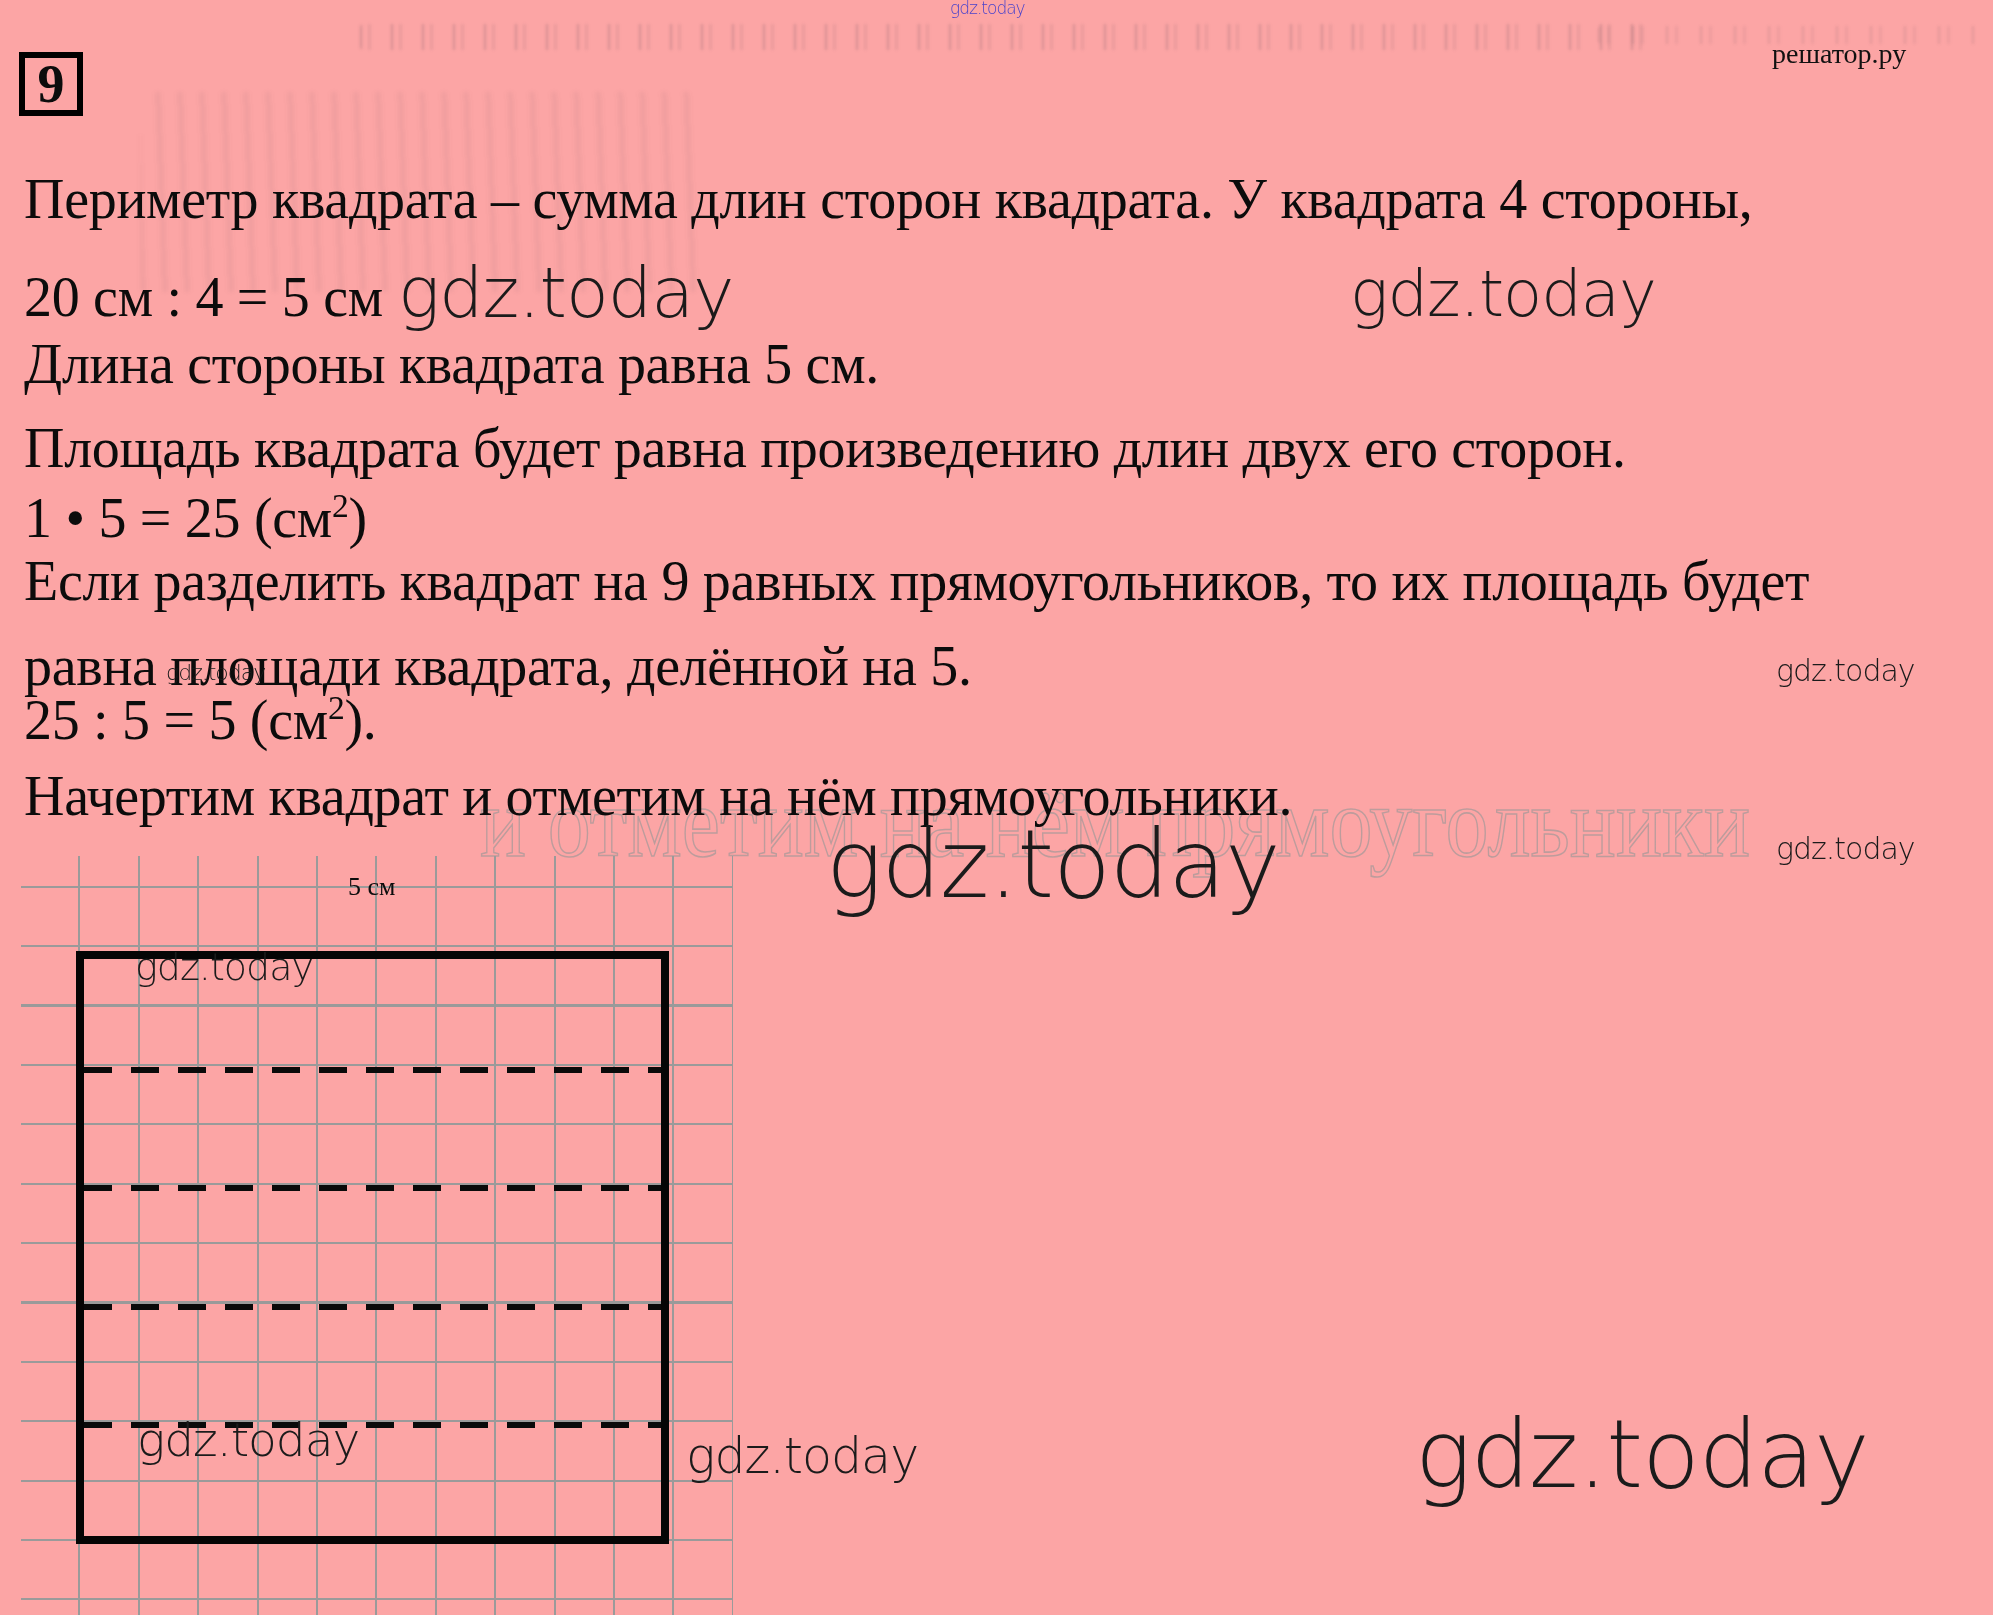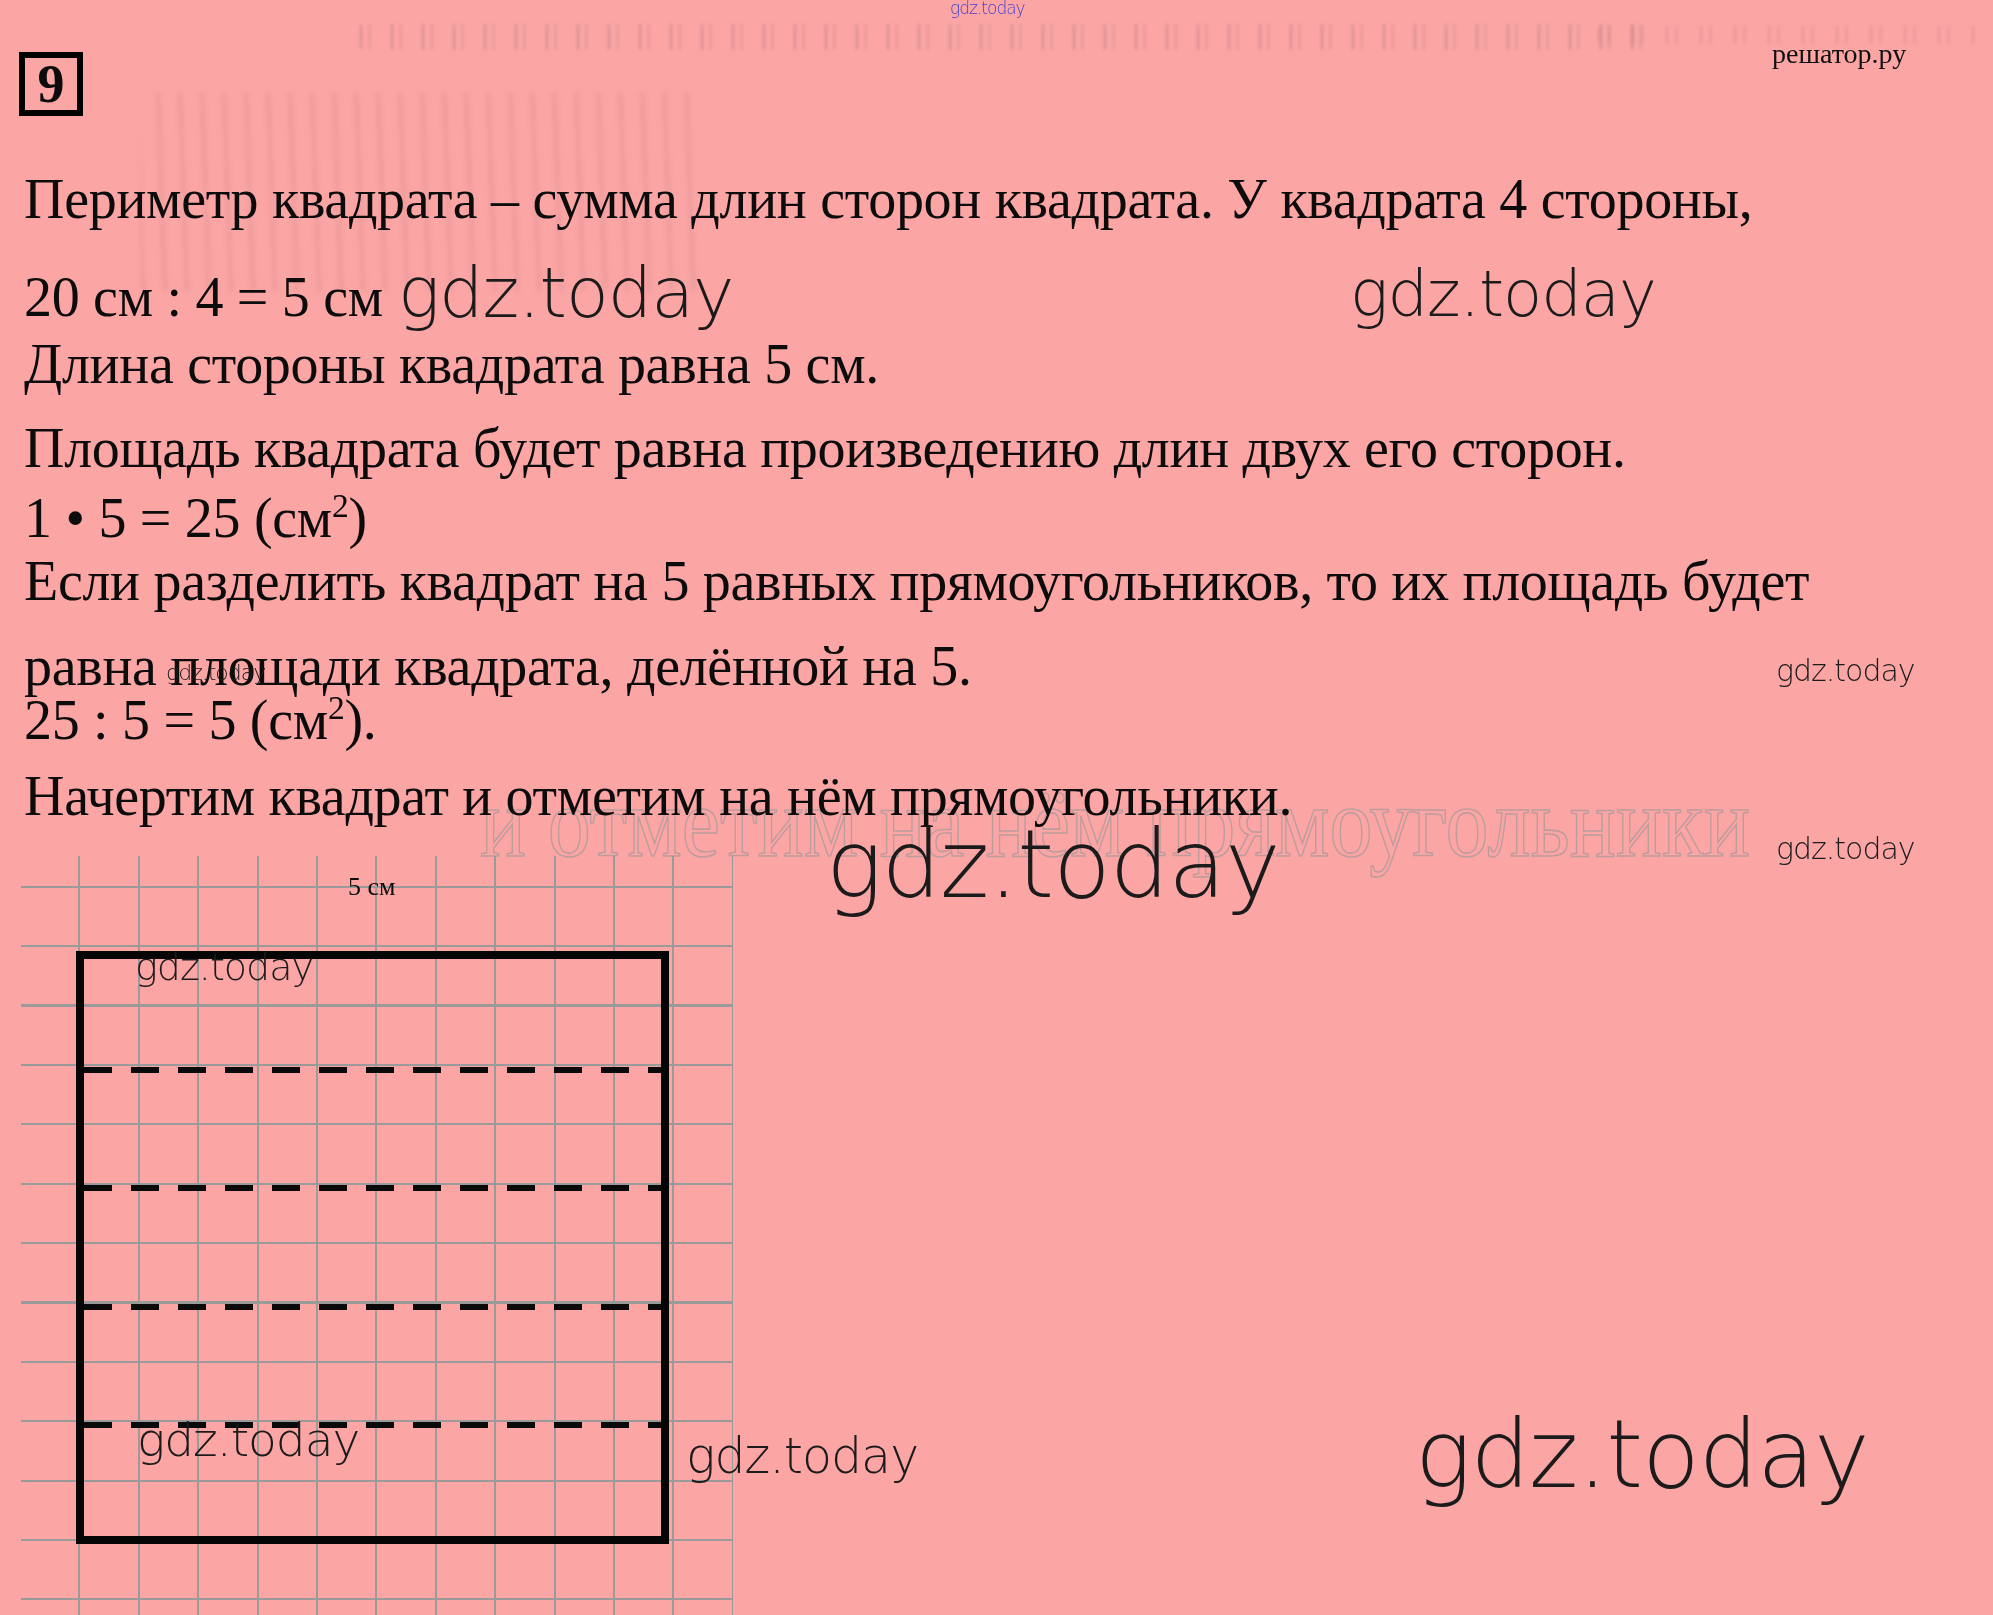--- a/index.html
+++ b/index.html
@@ -114,21 +114,21 @@
 
   <div class="tline" style="top:156px;margin-top:12px;">Периметр квадрата – сумма длин сторон квадрата. У квадрата 4 стороны,</div>
   <div class="tline" style="top:266px;">20 см : 4 = 5 см</div>
   <div class="wm" style="left:398px;top:258px;font-size:70px;">gdz.today</div>
   <div class="wm" style="left:1350px;top:262px;font-size:64px;">gdz.today</div>
   <div class="tline" style="top:333px;">Длина стороны квадрата равна 5 см.</div>
   <div class="tline" style="top:417px;">Площадь квадрата будет равна произведению длин двух его сторон.</div>
   <div class="tline" style="top:487px;">
     <span>1 • 5 = 25 (см</span><span class="sup">2</span><span>)</span>
   </div>
-  <div class="tline" style="top:550px;">Если разделить квадрат на 5 равных прямоугольников, то их площадь будет</div>
+  <div class="tline" style="top:550px;">Если разделить квадрат на 9 равных прямоугольников, то их площадь будет</div>
   <div class="tline" style="top:635px;">равна площади квадрата, делённой на 5.</div>
   <div class="wm" style="left:166px;top:662px;font-size:22px;">gdz.today</div>
   <div class="tline" style="top:689px;">
     <span>25 : 5 = 5 (см</span><span class="sup">2</span><span>).</span>
   </div>
 
   <svg id="ghost-svg" width="1300" height="150">
     <text x="0" y="108" font-family="Liberation Serif, DejaVu Serif, serif" font-size="100" fill="none" stroke="#979797" stroke-width="1.6" textLength="1270" lengthAdjust="spacingAndGlyphs">и отметим на нём прямоугольники</text>
   </svg>
   <div class="tline" style="top:765px;font-family:Liberation Serif, serif;">Начертим квадрат и отметим на нём прямоугольники.</div>

